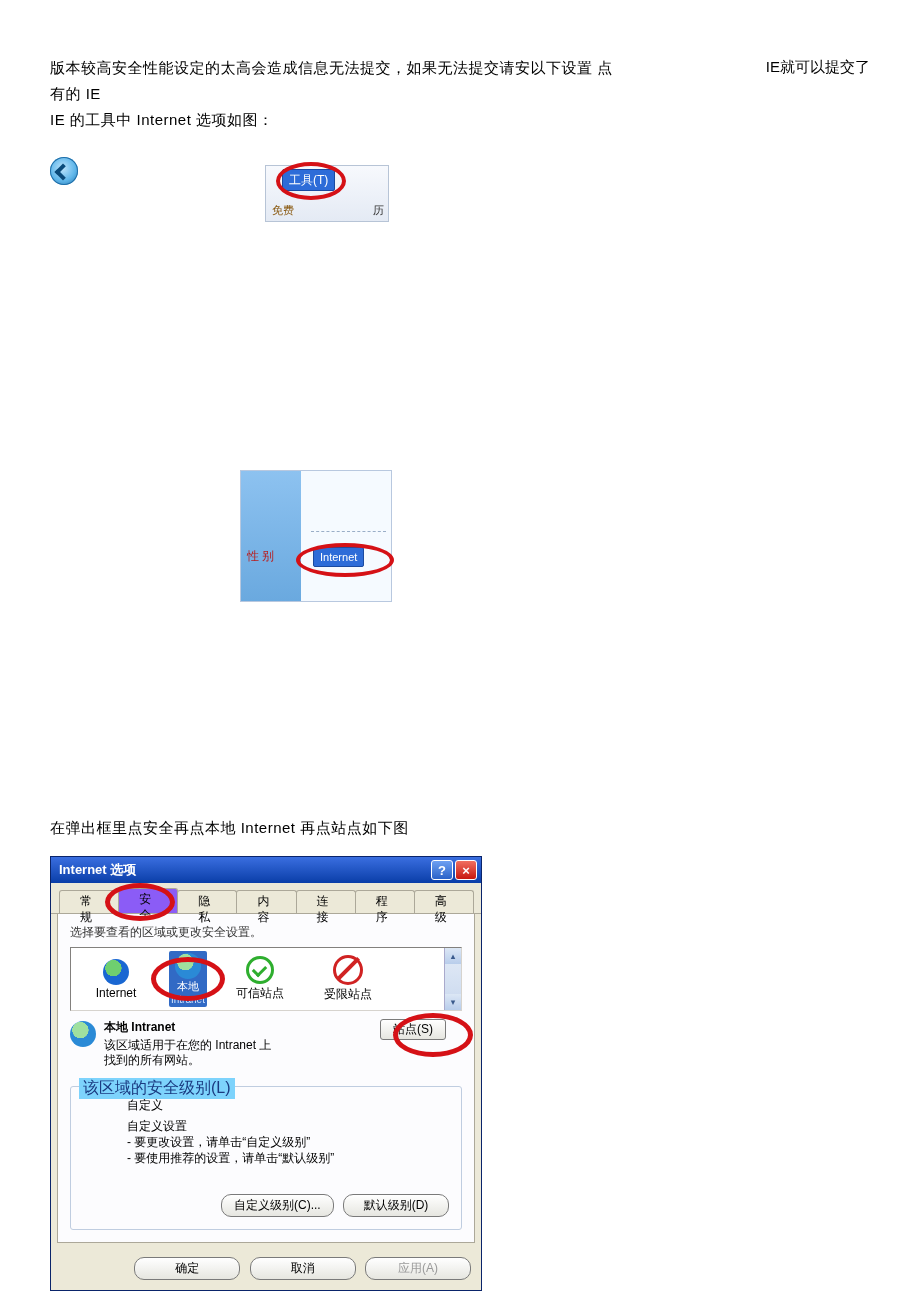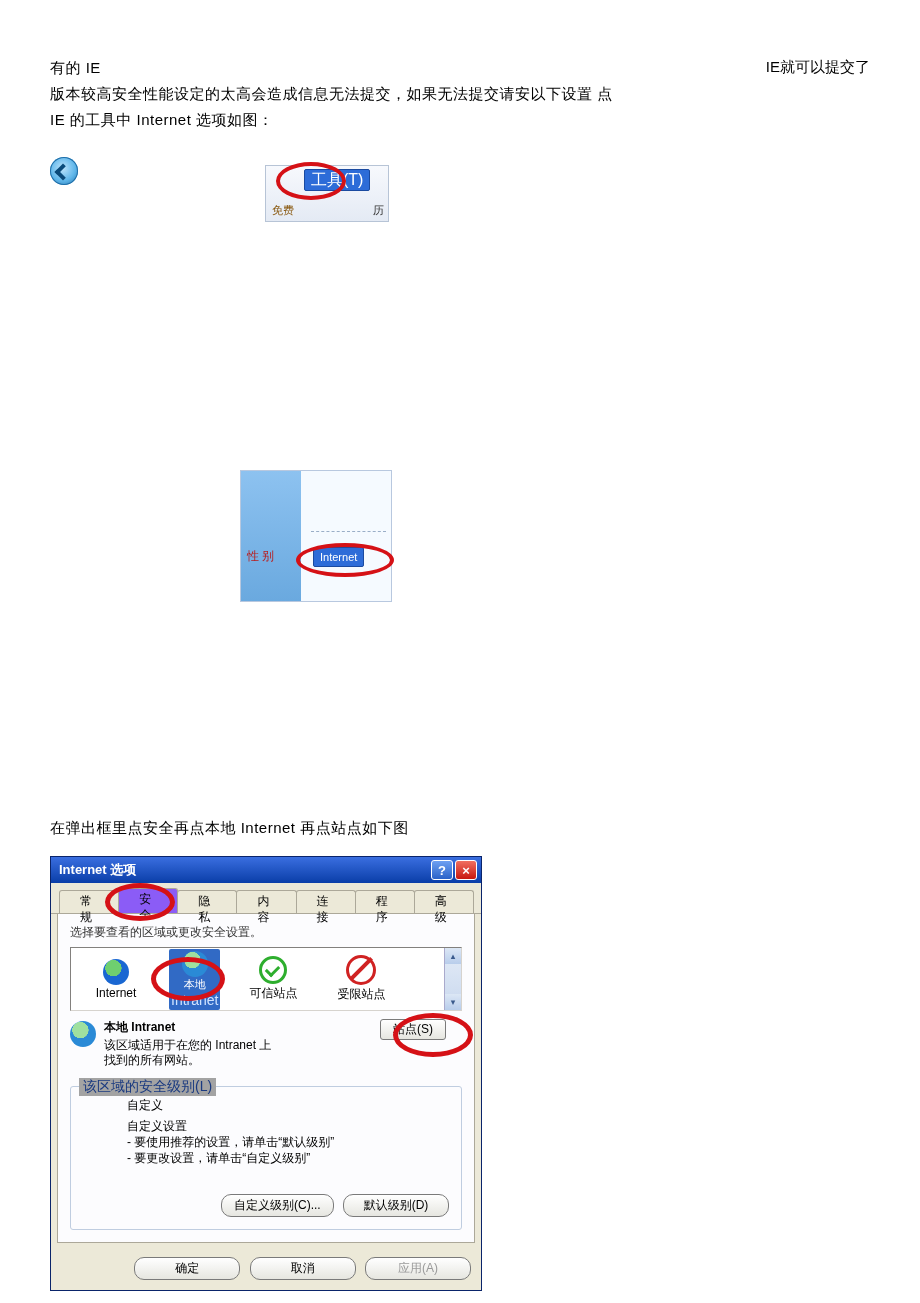--- a/index.html
+++ b/index.html
@@ -58,25 +58,25 @@
     left: 265px;
     top: 165px;
     width: 122px;
     height: 55px;
     background: linear-gradient(#f7f9fd, #e4eaf4);
     border: 1px solid #b7c4d6;
   }
   .toolbar-snip .row1 { height: 28px; position: relative; }
   .toolbar-snip .tools-btn {
     position: absolute;
-    left: 38px; top: 3px;
+    left: 16px; top: 3px;
     height: 20px;
     padding: 0 6px;
     line-height: 20px;
-    font-size: 16px;
+    font-size: 12px;
     color: #fff;
     background: #2d6cd8;
     border: 1px solid #1a4aa0;
     border-radius: 2px;
   }
   .toolbar-snip .row2 {
     position: absolute;
     left: 0; right: 0; bottom: 0;
     height: 22px;
     font-size: 11px;
@@ -273,24 +273,24 @@
     border: 1px solid #bfcde0;
     border-radius: 3px;
     margin-top: 18px;
     padding: 10px 12px 12px 12px;
     position: relative;
   }
   .groupbox .legend {
     position: absolute;
     top: -9px;
     left: 8px;
-    background: #a3a3a3;
+    background: #7dd3fc;
     padding: 0 4px;
     color: #1a3a80;
-    font-size: 14px;
+    font-size: 16px;
   }
   .level-block { margin-left: 44px; }
   .level-block .lvl-title { font-weight: normal; margin-bottom: 4px; }
   .level-block .lvl-body { line-height: 16px; }
 
   .btnrow { text-align: right; margin-top: 28px; }
   .btnrow .xpbtn, .resetrow .xpbtn, .dlg-btns .xpbtn {
     display: inline-block;
     padding: 2px 12px;
     border: 1px solid #7a7a7a;
@@ -313,22 +313,22 @@
   .ring-local { position:absolute; left: 100px; top: 100px; width: 64px; height: 34px; border:5px solid #d51116; border-radius:50%; z-index:5; pointer-events:none;}
   .ring-sites { position:absolute; right: 8px; top: 156px; width: 70px; height: 34px; border:5px solid #d51116; border-radius:50%; z-index:5; pointer-events:none;}
 </style>
 </head>
 <body>
 
 <div class="page">
   <div class="top-right">IE就可以提交了</div>
 
   <div class="para">
+    <div>版本较高安全性能设定的太高会造成信息无法提交，如果无法提交请安以下设置  点</div>
     <div>有的  IE</div>
-    <div>版本较高安全性能设定的太高会造成信息无法提交，如果无法提交请安以下设置  点</div>
     <div>IE 的工具中  Internet 选项如图：</div>
   </div>
 
   <span class="ie-back"></span>
 
   <div class="toolbar-snip">
     <div class="row1">
       <span class="tools-btn">工具(T)</span>
     </div>
     <div class="row2">
@@ -374,21 +374,21 @@
       <div class="zone-instr">选择要查看的区域或更改安全设置。</div>
 
       <div class="zone-list">
         <div class="zone">
           <div class="zi globe"></div>
           <div class="lbl">Internet</div>
         </div>
         <div class="zone sel" style="position:relative;">
           <div class="zi local" style="margin-bottom:0;"></div>
           <div class="lbl">本地</div>
-          <div class="lbl" style="font-size:14px; color:#cfe3ff;">Intranet</div>
+          <div class="lbl" style="font-size:10px; color:#cfe3ff;">Intranet</div>
         </div>
         <div class="zone">
           <div class="zi trusted"></div>
           <div class="lbl">可信站点</div>
         </div>
         <div class="zone">
           <div class="zi restricted"></div>
           <div class="lbl">受限站点</div>
         </div>
         <div class="zone-scroll">
@@ -406,22 +406,22 @@
         </div>
         <span class="btn-sites">站点(S)</span>
       </div>
 
       <div class="groupbox">
         <span class="legend">该区域的安全级别(L)</span>
         <div class="level-block">
           <div class="lvl-title">自定义</div>
           <div class="lvl-body">
             <div>自定义设置</div>
+            <div>- 要更改设置，请单击“自定义级别”</div>
             <div>- 要使用推荐的设置，请单击“默认级别”</div>
-            <div>- 要更改设置，请单击“自定义级别”</div>
           </div>
         </div>
         <div class="btnrow">
           <span class="xpbtn">自定义级别(C)...</span>
           <span class="xpbtn">默认级别(D)</span>
         </div>
       </div>
     </div>
 
     <div class="dlg-btns">

